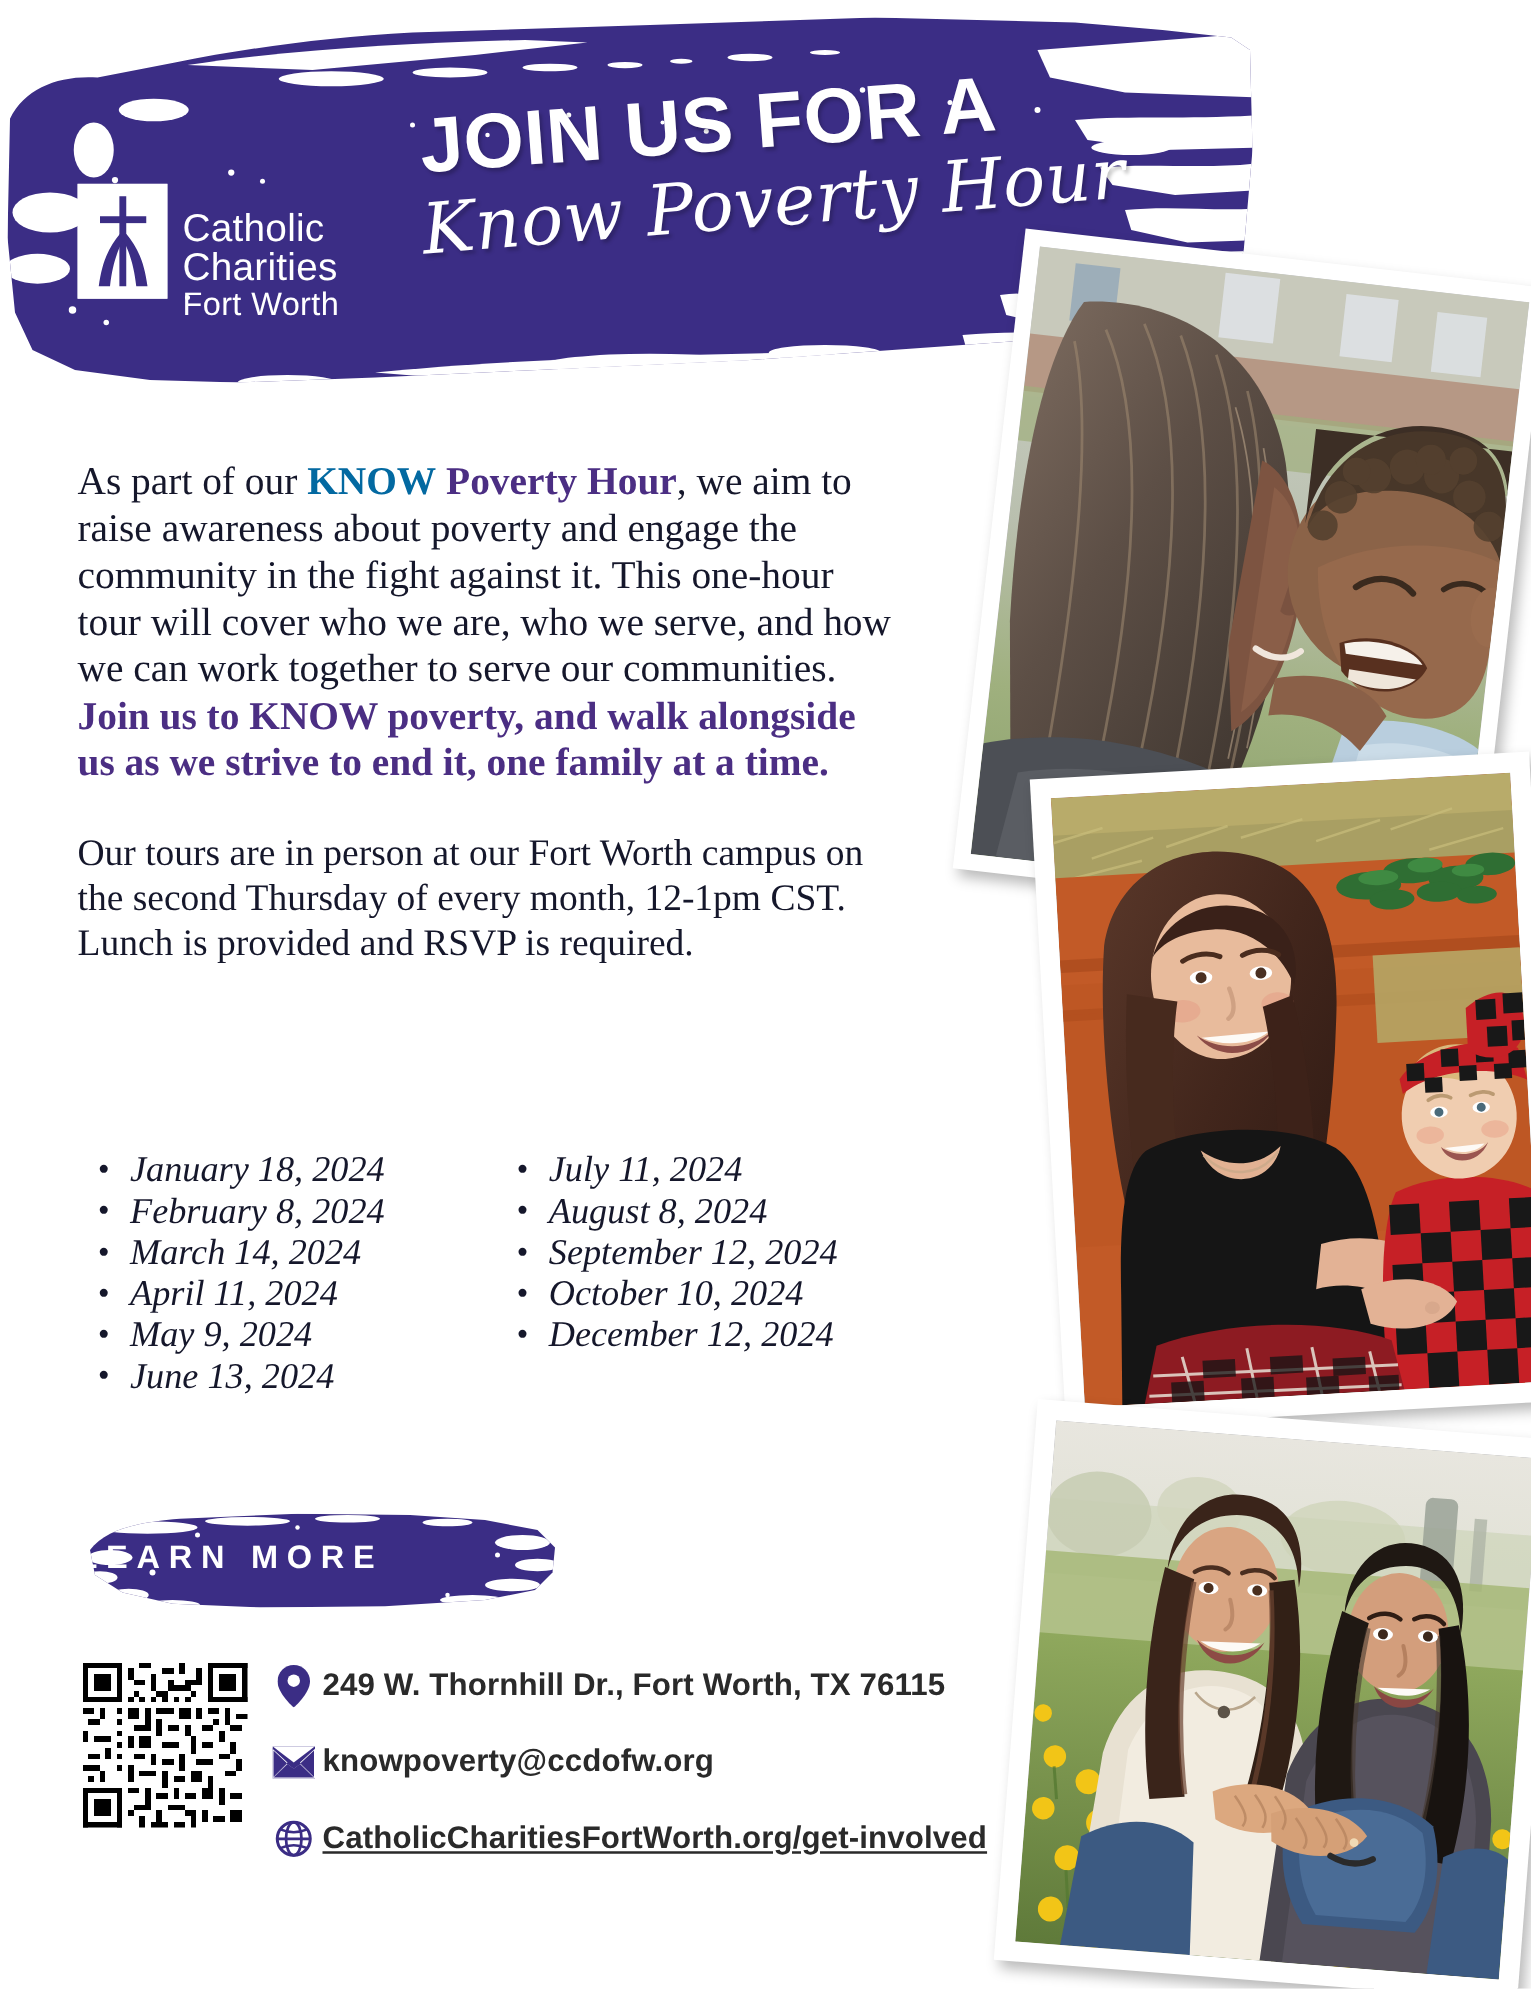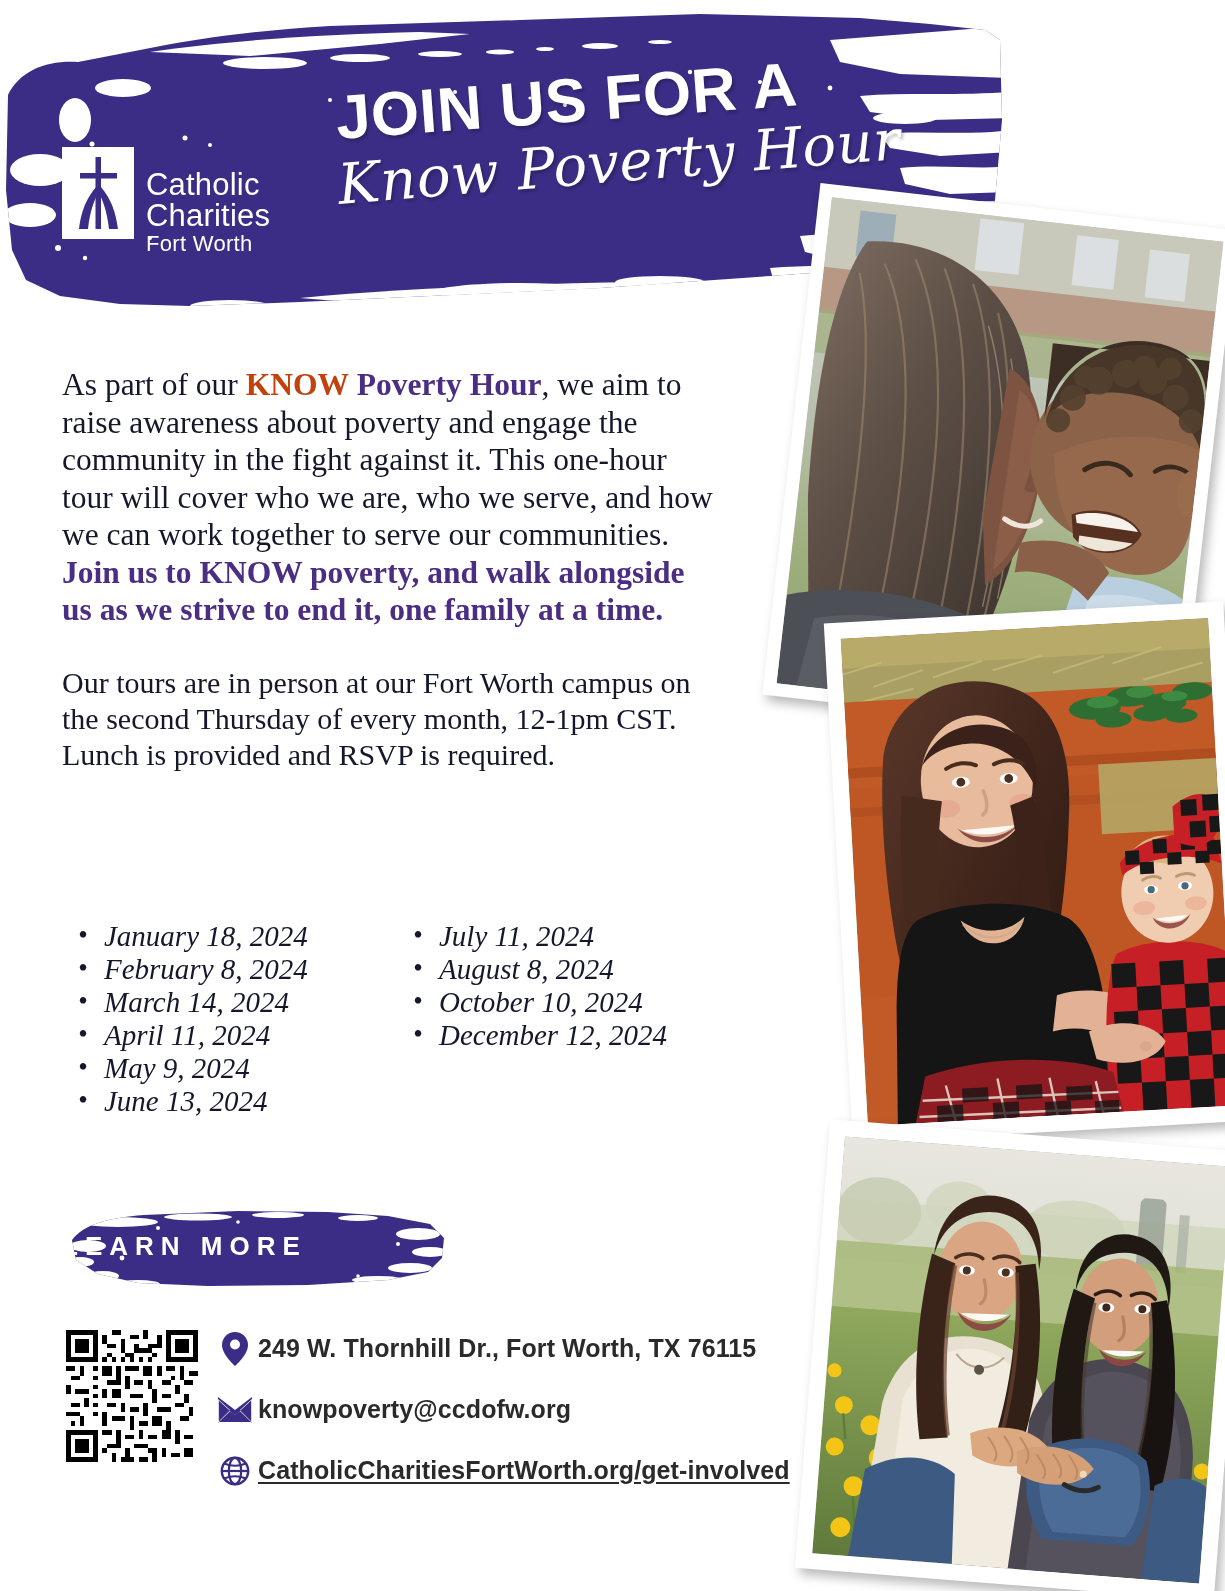--- a/index.html
+++ b/index.html
@@ -50,21 +50,21 @@
   .logo-words {
     display: flex;
     flex-direction: column;
     line-height: 0.98;
     color: #ffffff;
     font-family: "Liberation Sans", sans-serif;
     font-weight: 300;
   }
   .logo-words .lw1 { font-size: 31px; letter-spacing: .2px; margin-top: 40px; }
   .logo-words .lw2 { font-size: 31px; letter-spacing: .2px; }
-  .logo-words .lw3 { font-size: 22px; letter-spacing: .3px; margin-top: 2px; }
+  .logo-words .lw3 { font-size: 26px; letter-spacing: .3px; margin-top: 2px; }
 
   .title-join {
     position: absolute;
     left: 336px;
     top: 82px;
     font-family: "Liberation Sans", sans-serif;
     font-weight: 700;
     font-size: 62px;
     letter-spacing: 0.5px;
     color: #ffffff;
@@ -96,21 +96,21 @@
     top: 366px;
     width: 660px;
   }
   .para {
     font-family: "Liberation Serif", serif;
     font-size: 31.5px;
     line-height: 37.5px;
     color: #15172b;
     margin: 0;
   }
-  .para .hl-bold { font-weight: 700; color: #c2410c; }
+  .para .hl-bold { font-weight: 700; color: #0369a1; }
   .para .hl-purple { font-weight: 700; color: #4B2E83; }
   .para.second {
     margin-top: 36px;
     font-size: 30px;
     line-height: 36px;
   }
 
   
   .dates-wrap {
     position: absolute;
@@ -354,20 +354,21 @@
         <li>March 14, 2024</li>
         <li>April 11, 2024</li>
         <li>May 9, 2024</li>
         <li>June 13, 2024</li>
       </ul>
     </div>
     <div class="dates-col">
       <ul>
         <li>July 11, 2024</li>
         <li>August 8, 2024</li>
+        <li>September 12, 2024</li>
         <li>October 10, 2024</li>
         <li>December 12, 2024</li>
       </ul>
     </div>
   </div>
 
   <div class="learn-more">
     <svg viewBox="0 0 400 96" preserveAspectRatio="none" aria-hidden="true">
       <defs>
         <clipPath id="lmClip">

